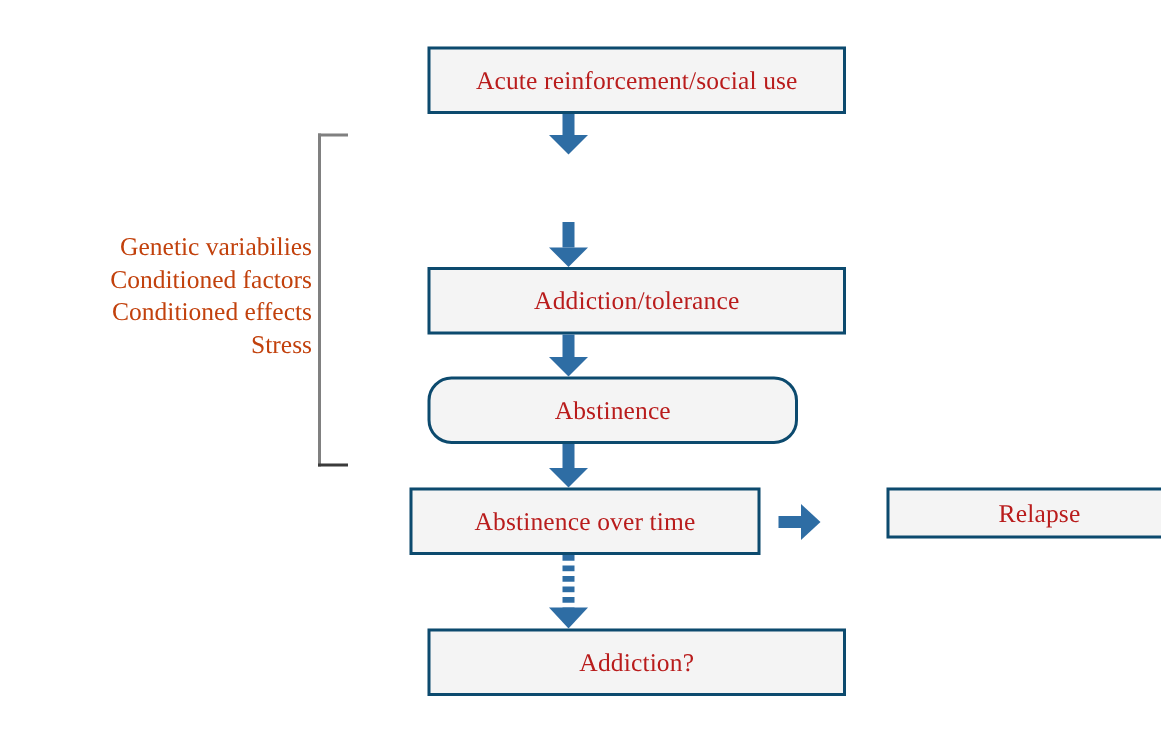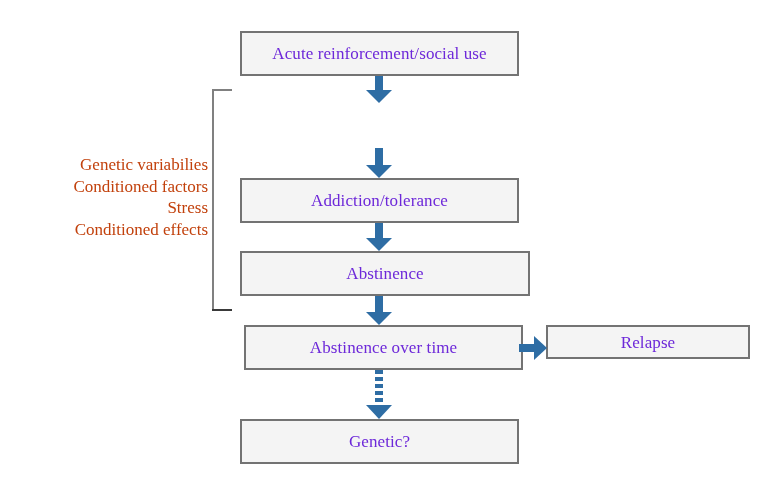--- a/index.html
+++ b/index.html
@@ -14,36 +14,37 @@
     background: #ffffff;
     overflow: hidden;
     font-family: "Liberation Serif", "DejaVu Serif", serif;
   }
 
   
   .node {
     position: absolute;
     box-sizing: border-box;
     background: #f4f4f4;
-    border: 2px solid #737373;
+    border: 2px solid #0c4a6e;
     display: flex;
     align-items: center;
     justify-content: center;
-    color: #6d28d9;
+    color: #b91c1c;
     font-size: 17px;
     line-height: 1;
     letter-spacing: 0.1px;
     white-space: nowrap;
+    margin-left: 45px;
   }
 
   #node-acute     { left: 240px; top: 31px;  width: 279px; height: 45px; }
   #node-compulsive{ left: 240px; top: 103px; width: 279px; height: 45px; }
   #node-addiction { left: 240px; top: 178px; width: 279px; height: 45px; }
-  #node-abstinence{ left: 240px; top: 251px; width: 290px; height: 45px; }
-  #node-overtime  { left: 244px; top: 325px; width: 279px; height: 45px; }
+  #node-abstinence{ left: 240px; top: 251px; width: 247px; height: 45px; border-radius: 16px; }
+  #node-overtime  { left: 228px; top: 325px; width: 234px; height: 45px; }
   #node-recovery  { left: 240px; top: 419px; width: 279px; height: 45px; }
   #node-relapse   { left: 546px; top: 325px; width: 204px; height: 34px; }
 
   
   #factors-label {
     position: absolute;
     left: 0px;
     top: 154px;
     width: 208px;
     text-align: right;
@@ -163,36 +164,36 @@
   }
 </style>
 </head>
 <body>
 
 <div id="canvas">
 
   <div id="factors-label">
     <span class="factor-line">Genetic variabilies</span>
     <span class="factor-line">Conditioned factors</span>
+    <span class="factor-line">Conditioned effects</span>
     <span class="factor-line">Stress</span>
-    <span class="factor-line">Conditioned effects</span>
   </div>
 
   <div id="bracket">
     <div class="b-vert"></div>
     <div class="b-top"></div>
     <div class="b-bot"></div>
   </div>
 
   <div class="node" id="node-acute">Acute reinforcement/social use</div>
   <div class="node" id="node-addiction">Addiction/tolerance</div>
   <div class="node" id="node-abstinence">Abstinence</div>
   <div class="node" id="node-overtime">Abstinence over time</div>
   <div class="node" id="node-relapse">Relapse</div>
-  <div class="node" id="node-recovery">Genetic?</div>
+  <div class="node" id="node-recovery">Addiction?</div>
 
   <div class="arrow-v" id="arrow-1">
     <div class="shaft"></div>
     <div class="head"></div>
   </div>
   <div class="arrow-v" id="arrow-2">
     <div class="shaft"></div>
     <div class="head"></div>
   </div>
   <div class="arrow-v" id="arrow-3">

